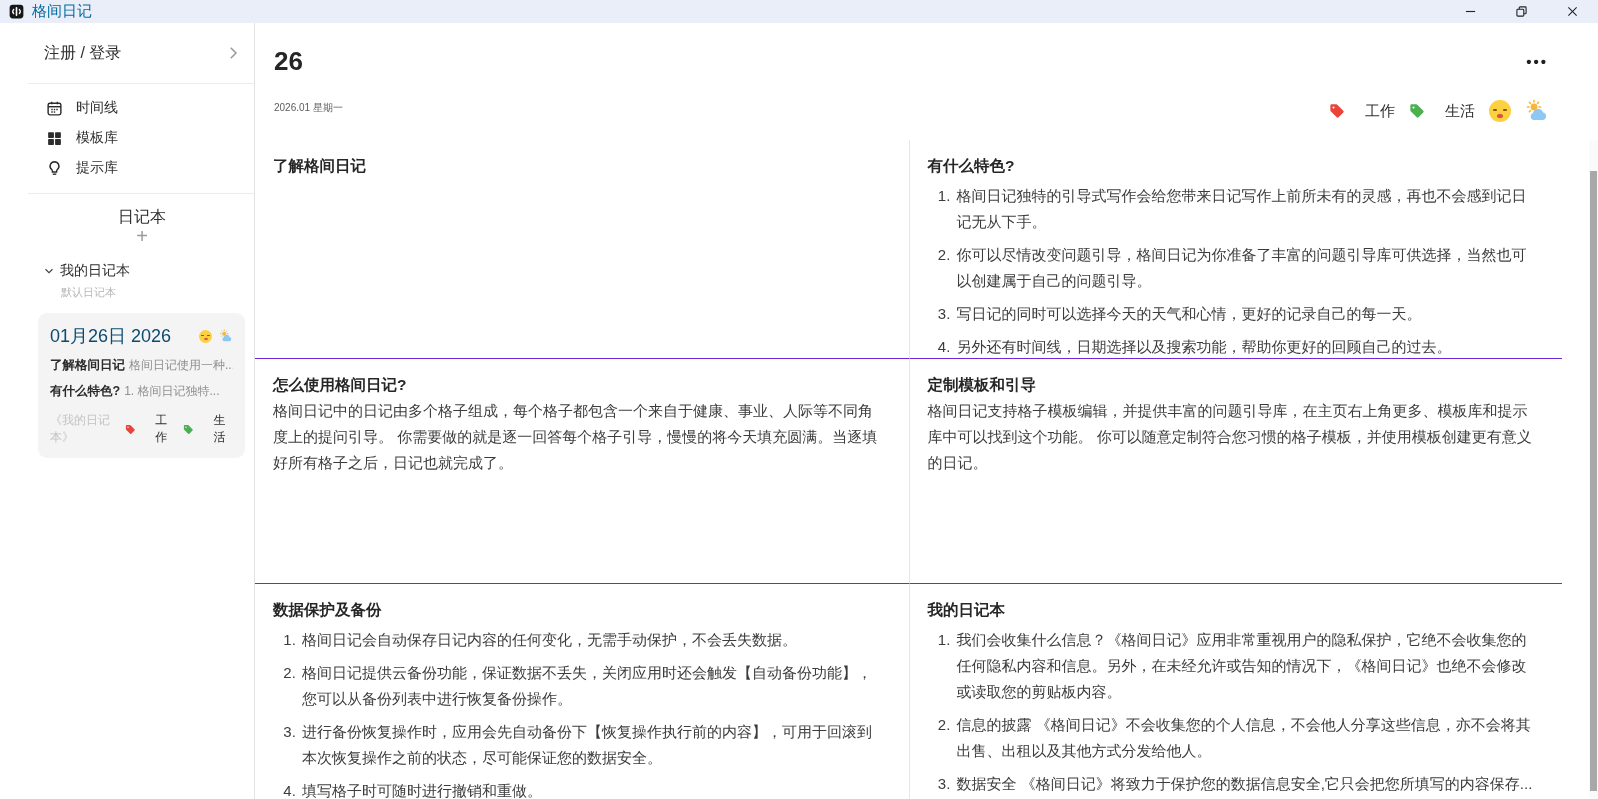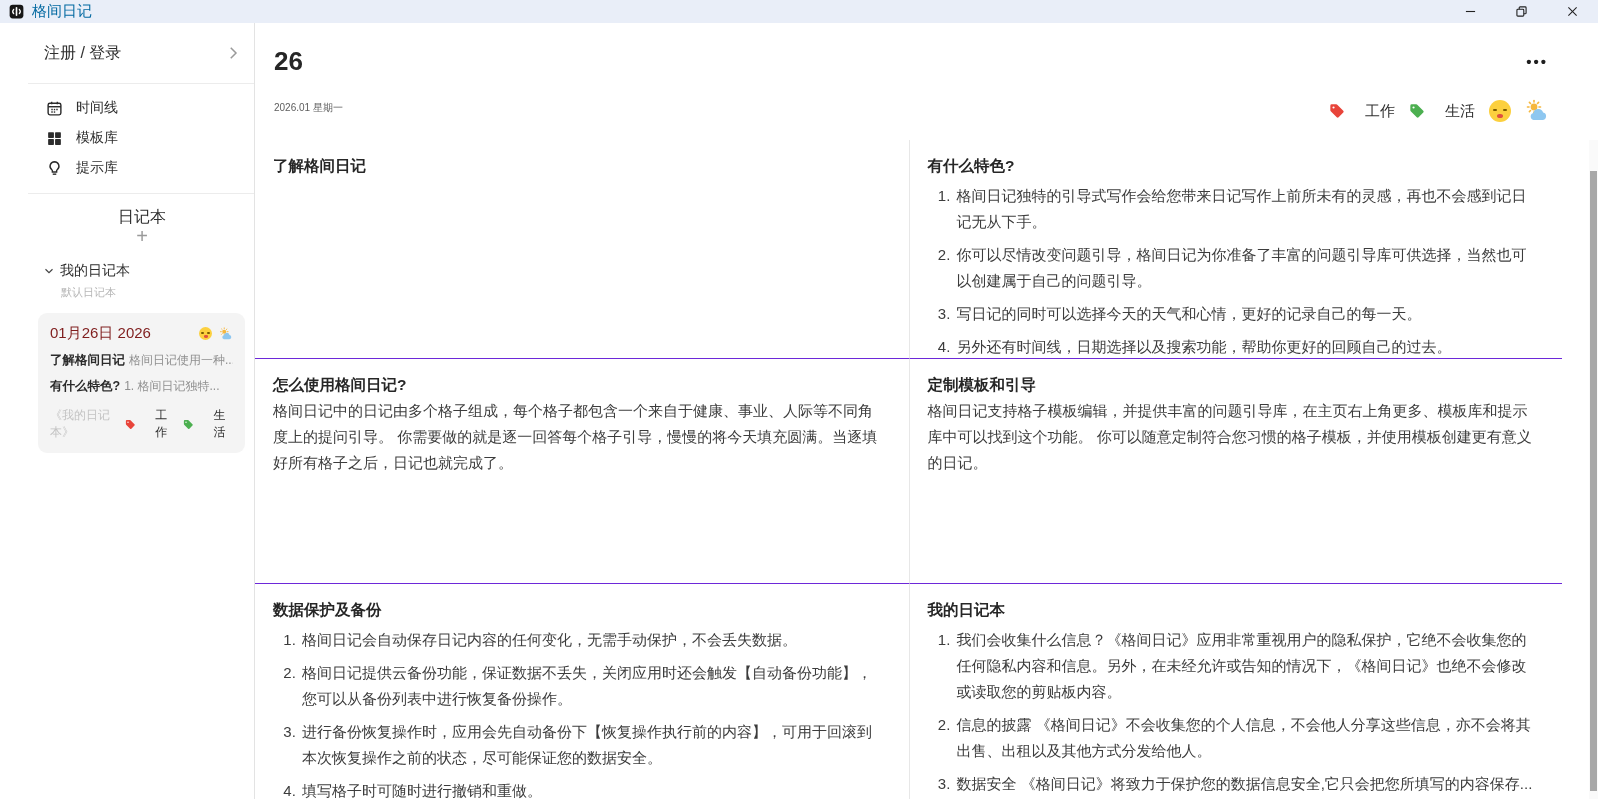--- a/index.html
+++ b/index.html
@@ -33,21 +33,21 @@
   .section-title { font-size:16px; color:#2f2f2f; }
   .add-btn { font-size:20px; color:#9a9a9a; line-height:16px; cursor:pointer; padding:0 4px; }
 
   .notebook-row { display:flex; align-items:center; gap:4px; padding:12px 16px 2px 14px; cursor:pointer; }
   .notebook-row svg { width:14px; height:14px; stroke:#444; stroke-width:2; fill:none; }
   .notebook-name { font-size:14px; color:#2f2f2f; }
   .notebook-sub { font-size:11px; color:#b7b7b7; padding:3px 0 0 33px; }
 
   .entry-card { margin:13px 9px 0 10px; background:#f4f4f4; border-radius:9px; padding:11px 12px 12px; cursor:pointer; }
   .card-date-row { display:flex; align-items:center; justify-content:space-between; }
-  .card-date { font-size:15px; color:#7f1d1d; }
+  .card-date { font-size:18px; color:#0c4a6e; }
   .card-icons { display:flex; align-items:center; gap:7px; }
   .card-line { margin-top:9px; font-size:12px; color:#8f8f8f; white-space:nowrap; overflow:hidden; }
   .card-line b { color:#2a2a2a; font-size:12.5px; margin-right:4px; }
   .card-footer { margin-top:12px; display:flex; align-items:center; justify-content:space-between; }
   .card-notebook { font-size:12px; color:#c3c3c3; }
   .card-tags { display:flex; align-items:center; gap:8px; }
 
   .tag { display:flex; align-items:center; gap:20px; }
   .tag svg { width:13px; height:13px; }
   .tag-label { font-size:12px; color:#2f2f2f; }

